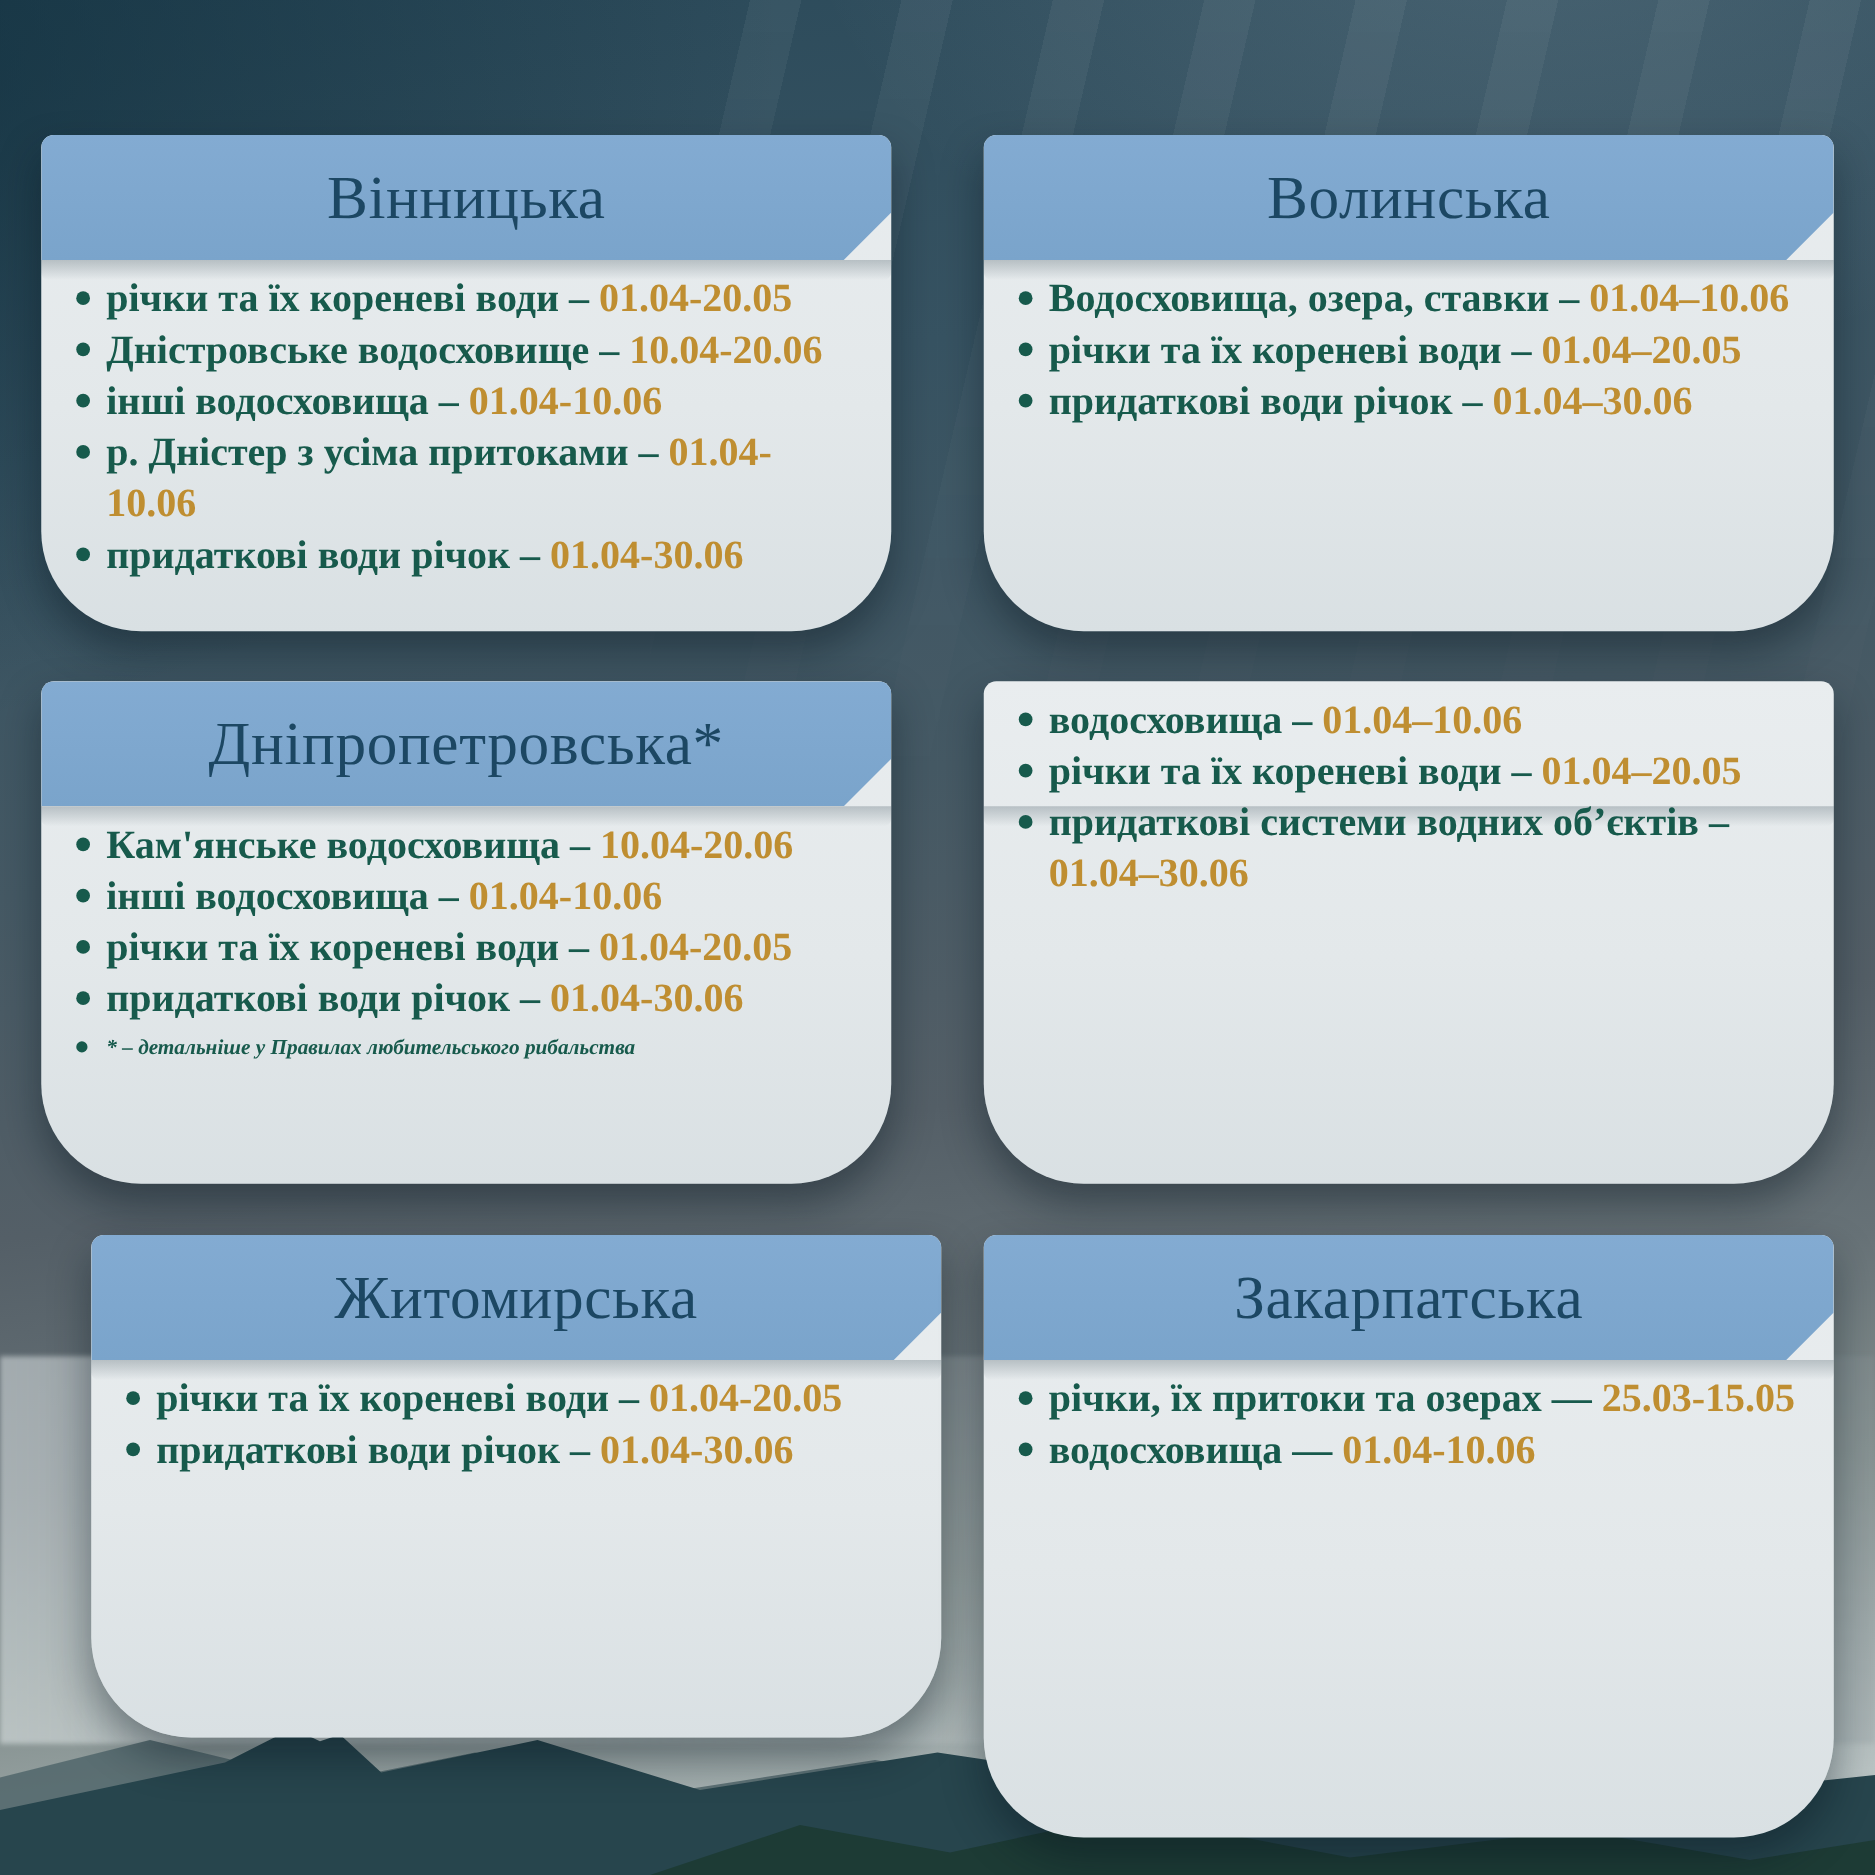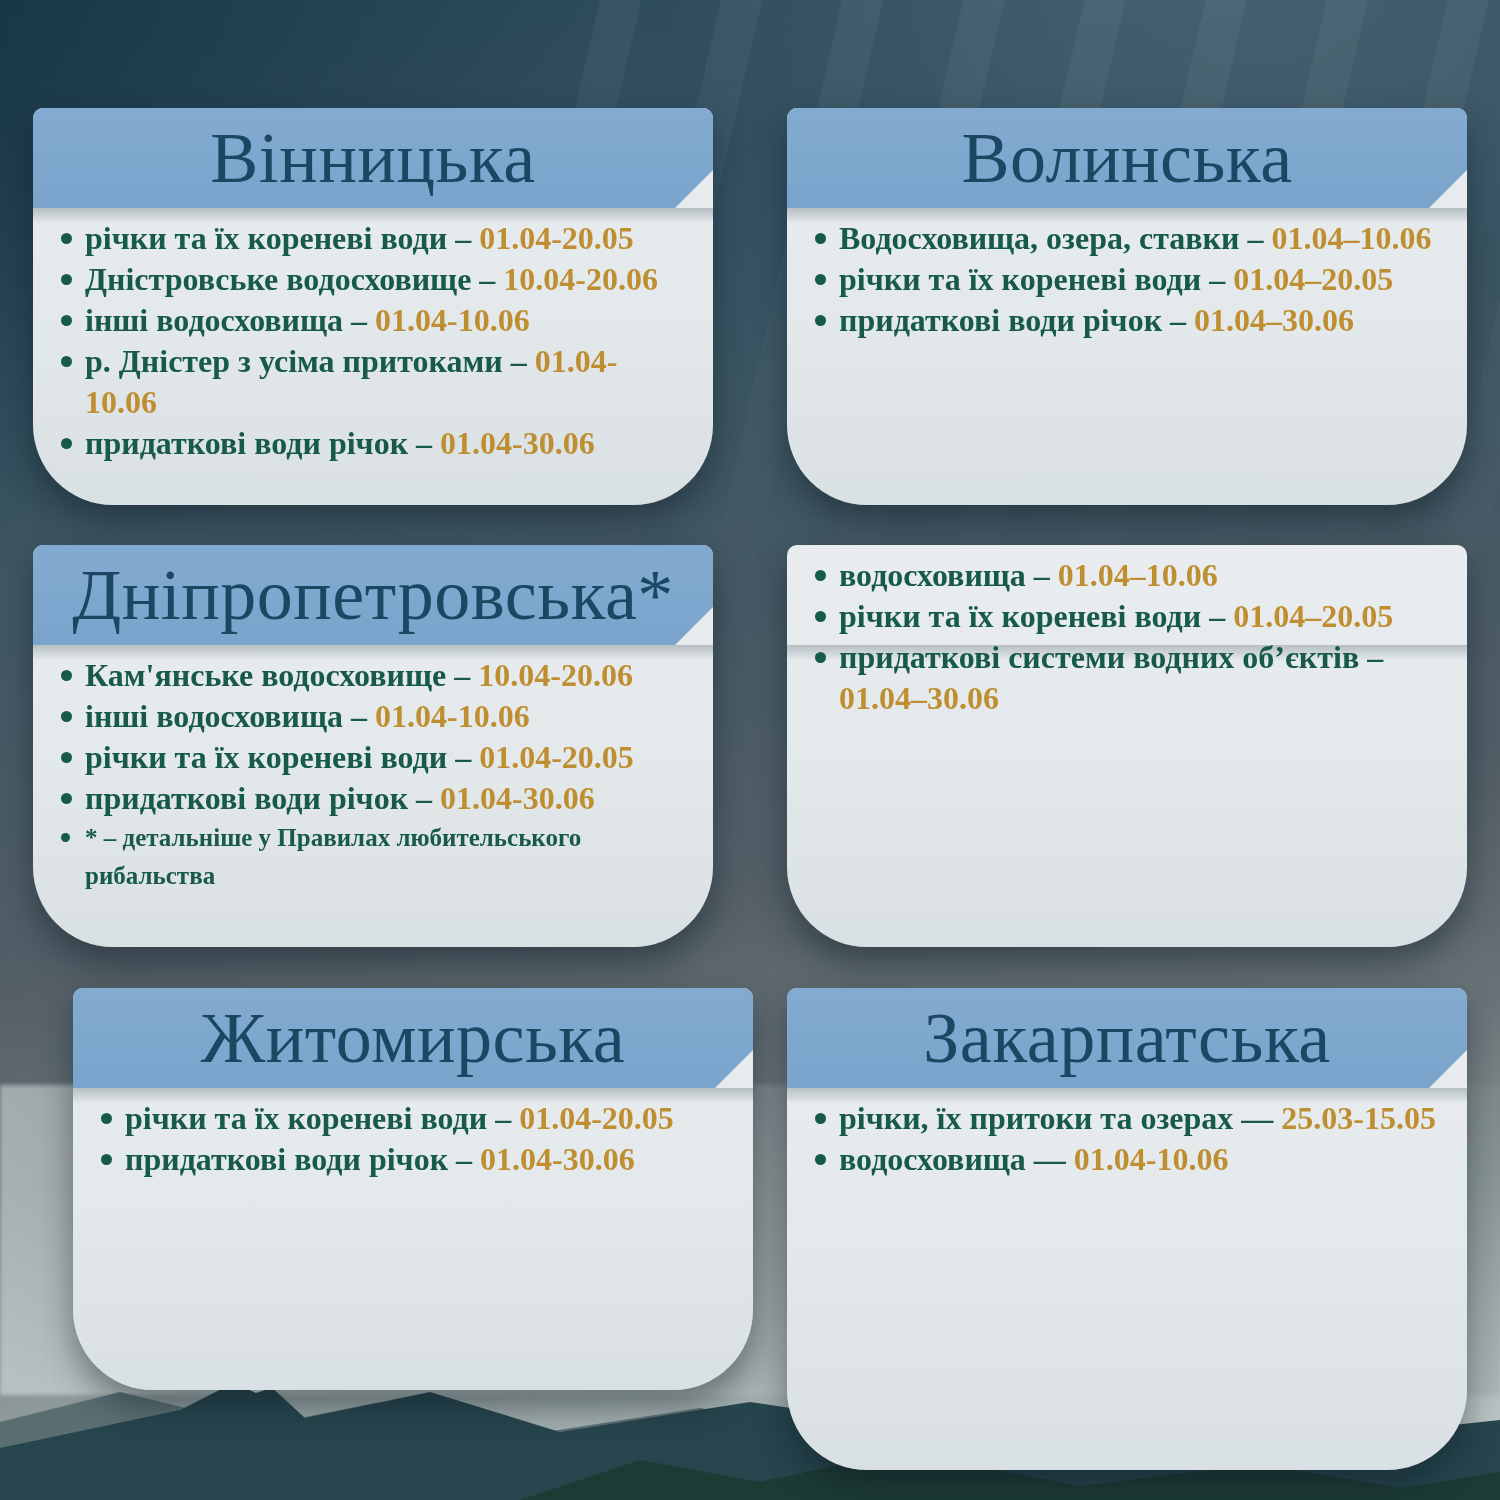--- a/index.html
+++ b/index.html
@@ -35,34 +35,34 @@
     background:linear-gradient(180deg,#83abd2 0%, #7aa4cb 100%);
     border-radius:10px 10px 0 0;
     clip-path:polygon(0 0, 100% 0, 100% calc(100% - 38px), calc(100% - 38px) 100%, 0 100%);
   }
   .header-shadow {
     position:absolute; left:0; right:0; top:100px; height:16px;
     background:linear-gradient(180deg, rgba(40,62,74,.25), rgba(40,62,74,0));
     border-radius:0 0 6px 6px; pointer-events:none;
   }
   .card-title {
-    text-align:center; line-height:100px; font-size:72px; font-weight:400;
+    text-align:center; line-height:100px; font-size:49px; font-weight:400;
     color:#1c4763; letter-spacing:.5px; white-space:nowrap;
   }
   .card-list {
     list-style:none; margin:0; padding:10px 25px 0 26px;
     font-size:32px; font-weight:bold; color:#175a4c; line-height:41px;
   }
   .card-list li { position:relative; padding-left:26px; }
   .dot {
     position:absolute; left:2px; top:15px; width:11px; height:11px;
     border-radius:50%; background:#175a4c;
   }
   .gold { color:#bf8e31; }
-  li.footnote { font-size:25px; line-height:38px; padding-left:26px; }
+  li.footnote { font-size:17px; line-height:38px; padding-left:26px;font-style:italic; }
   li.footnote .dot { width:9px; height:9px; top:14px; }
 
   
   .c1 { left:33px;  top:108px; height:397px; }
   .c2 { left:787px; top:108px; height:397px; }
   .c3 { left:33px;  top:545px; height:402px; }
   .c4 { left:787px; top:545px; height:402px; }
   .c5 { left:33px;  top:988px; height:402px;margin-left:40px; }
   .c6 { left:787px; top:988px; height:482px; }
 </style>
@@ -104,21 +104,21 @@
       <li><span class="dot"></span><span>придаткові води річок –</span> <span class="gold">01.04–30.06</span></li>
     </ul>
   </div>
 
   <div class="card c3">
     <div class="card-header">
       <div class="card-title">Дніпропетровська*</div>
     </div>
     <div class="header-shadow"></div>
     <ul class="card-list">
-      <li><span class="dot"></span><span>Кам'янське водосховище –</span> <span class="gold">10.04-20.06</span></li>
+      <li><span class="dot"></span><span>Кам'янське водосховища –</span> <span class="gold">10.04-20.06</span></li>
       <li><span class="dot"></span><span>інші водосховища –</span> <span class="gold">01.04-10.06</span></li>
       <li><span class="dot"></span><span>річки та їх кореневі води –</span> <span class="gold">01.04-20.05</span></li>
       <li><span class="dot"></span><span>придаткові води річок –</span> <span class="gold">01.04-30.06</span></li>
       <li class="footnote"><span class="dot"></span><span>* – детальніше у Правилах любительського рибальства</span></li>
     </ul>
   </div>
 
   <div class="card c4">
     <div class="header-shadow"></div>
     <ul class="card-list">

